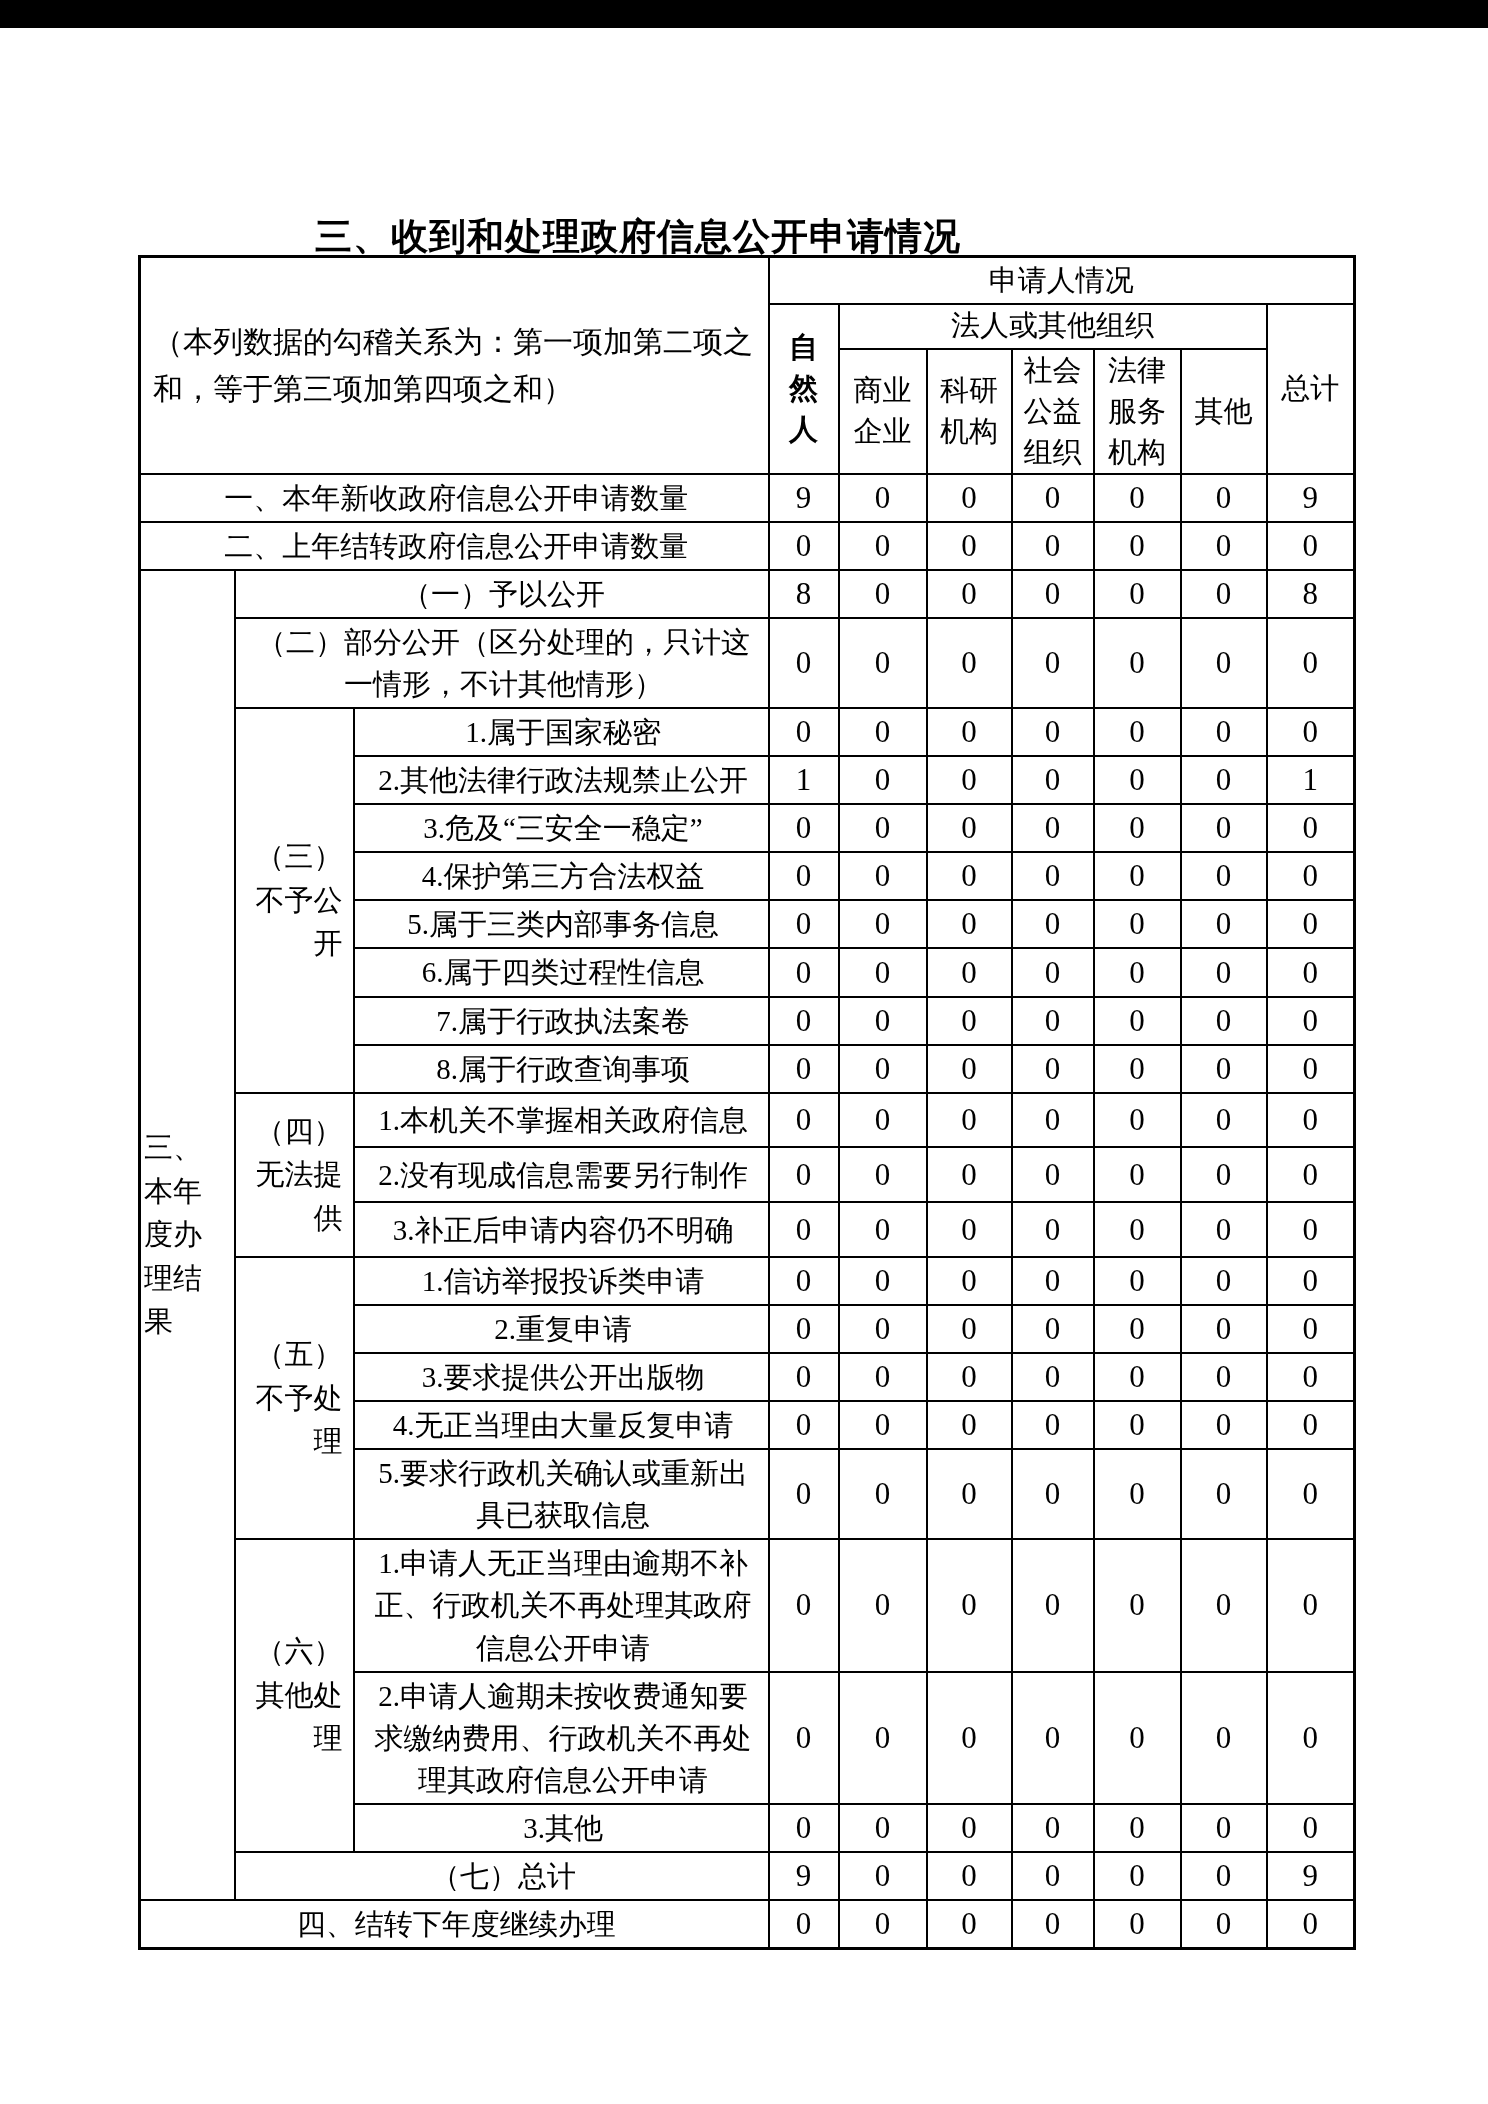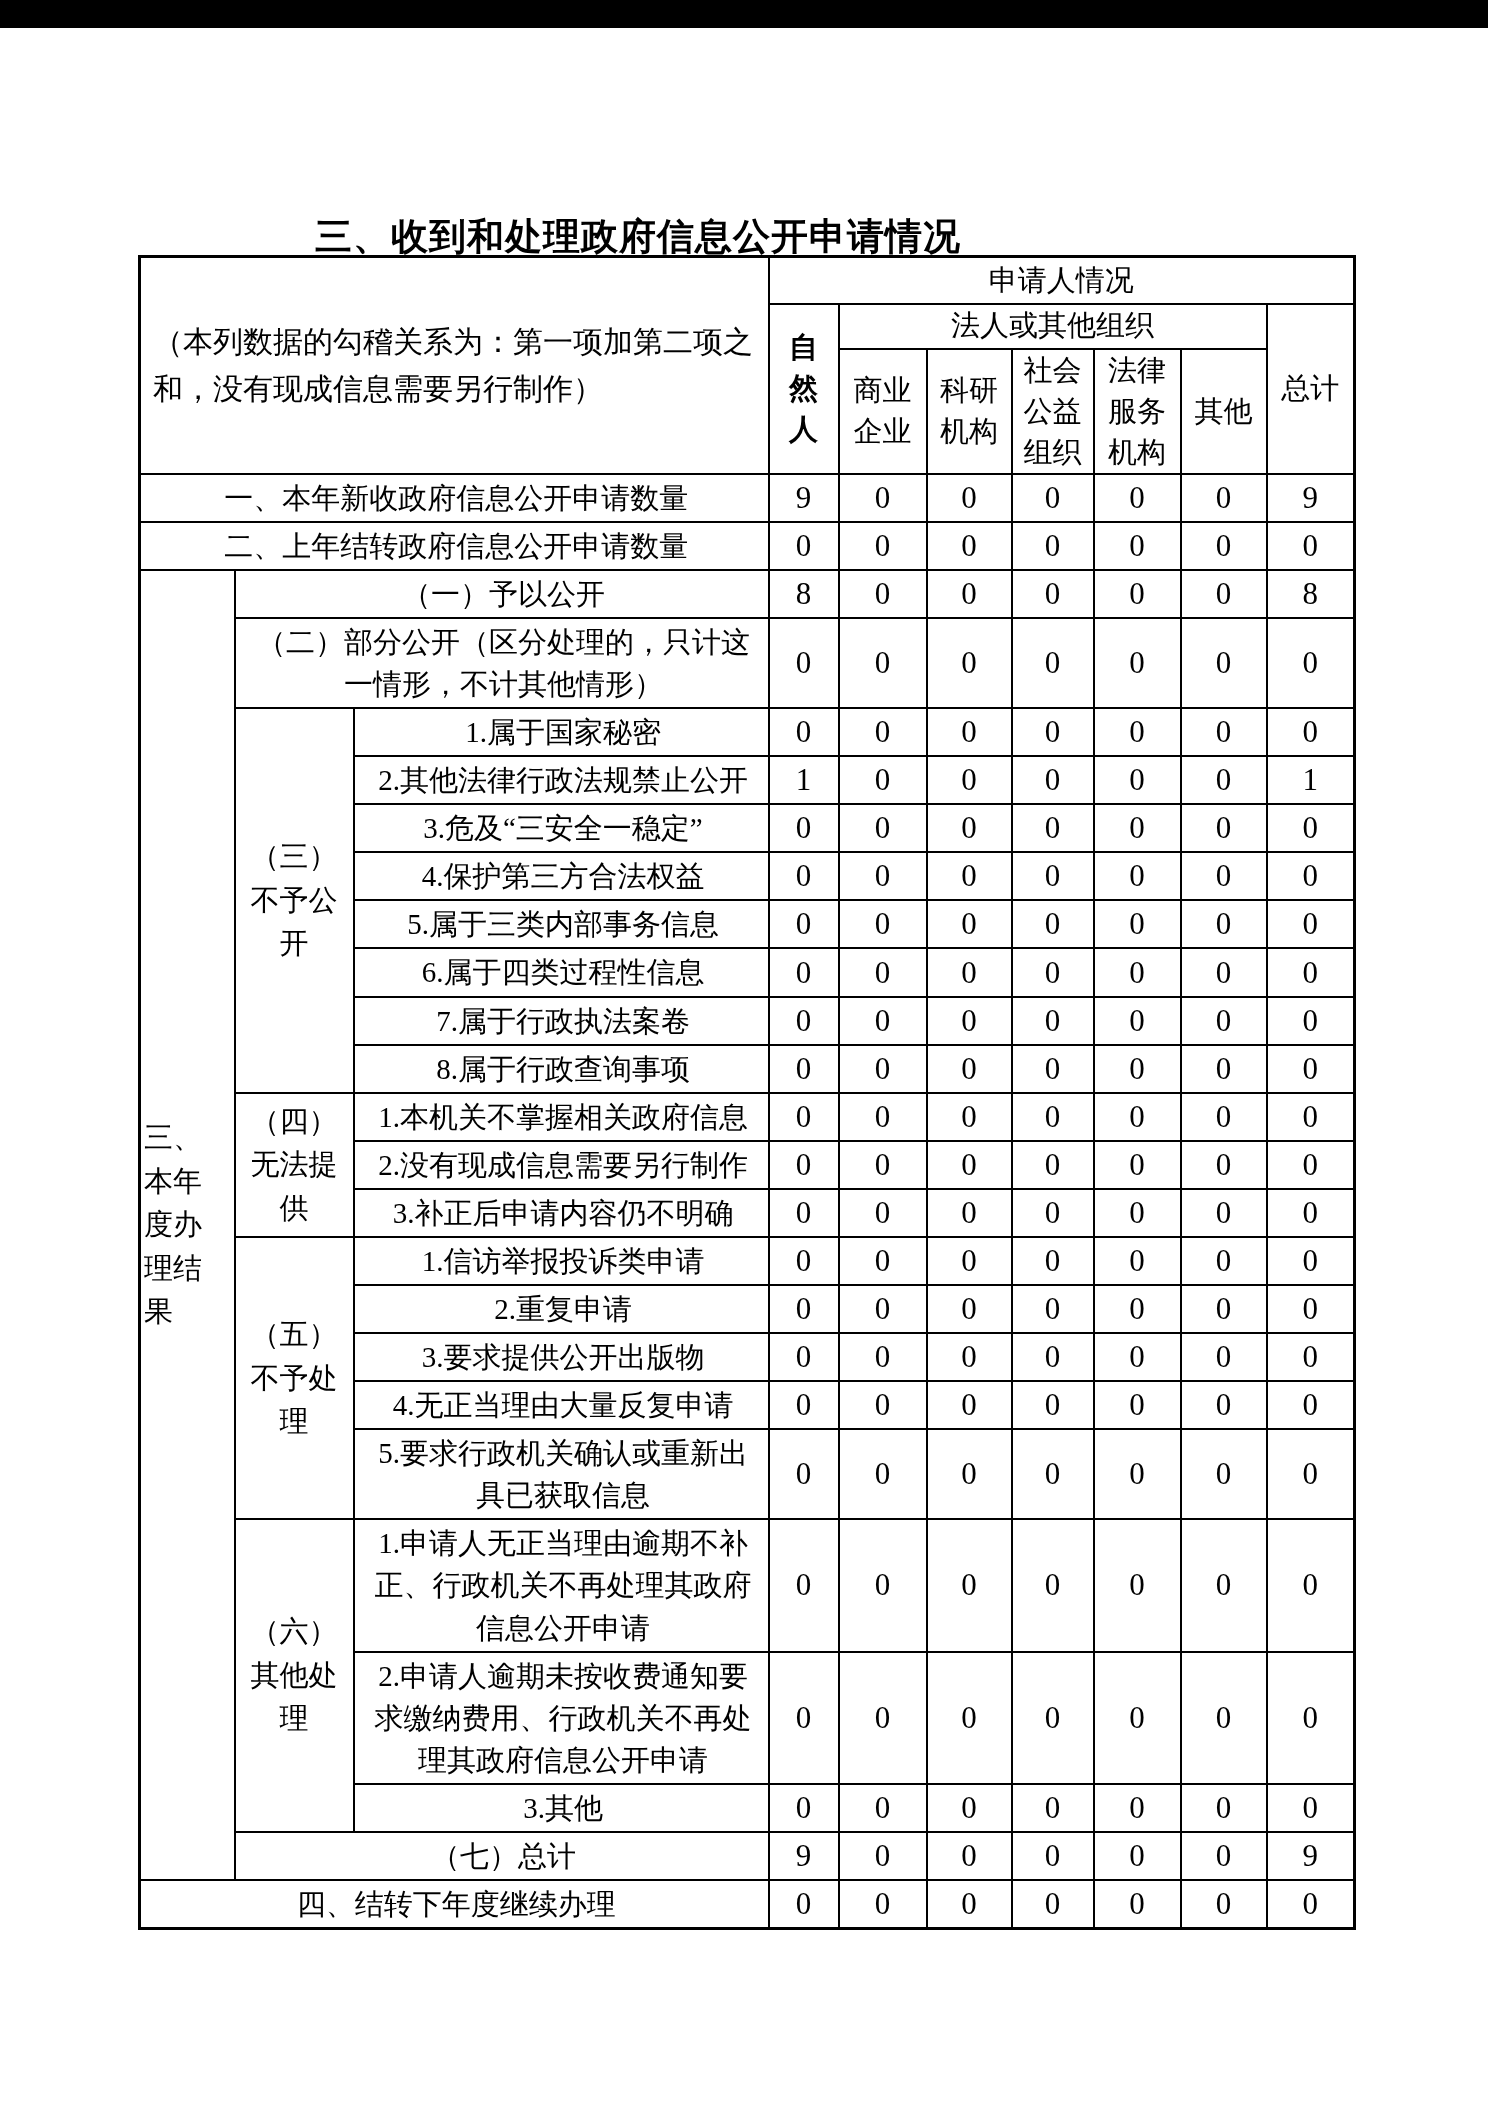--- a/index.html
+++ b/index.html
@@ -72,22 +72,22 @@
   }
   td.sec {
     font-size: 29px;
     line-height: 1.5;
     padding: 0 3px;
     text-align: left;
   }
   td.grp {
     font-size: 29px;
     line-height: 1.5;
-    padding: 6px 10px;
-    text-align: center;
+    padding: 16px 10px;
+    text-align: right;
   }
   td.num {
     text-align: center;
     font-size: 31px;
     font-family: "Liberation Serif", "DejaVu Serif", serif;
   }
 </style>
 </head>
 <body>
 
@@ -104,21 +104,21 @@
         <col style="width:88px">
         <col style="width:85px">
       <col style="width:82px">
         <col style="width:87px">
         <col style="width:86px">
         <col style="width:88px">
     </colgroup>
     <tbody>
 
       <tr class="h1r">
-        <td class="note" colspan="3" rowspan="3">（本列数据的勾稽关系为：第一项加第二项之和，没有现成信息需要另行制作）</td>
+        <td class="note" colspan="3" rowspan="3">（本列数据的勾稽关系为：第一项加第二项之和，等于第三项加第四项之和）</td>
         <td class="hc" colspan="7">申请人情况</td>
       </tr>
       <tr class="h2r">
         <td class="hc np" rowspan="2">自然人</td>
         <td class="hc" colspan="5">法人或其他组织</td>
         <td class="hc" rowspan="2">总计</td>
       </tr>
       <tr class="h3r">
         <td class="hc">商业企业</td>
         <td class="hc">科研机构</td>

